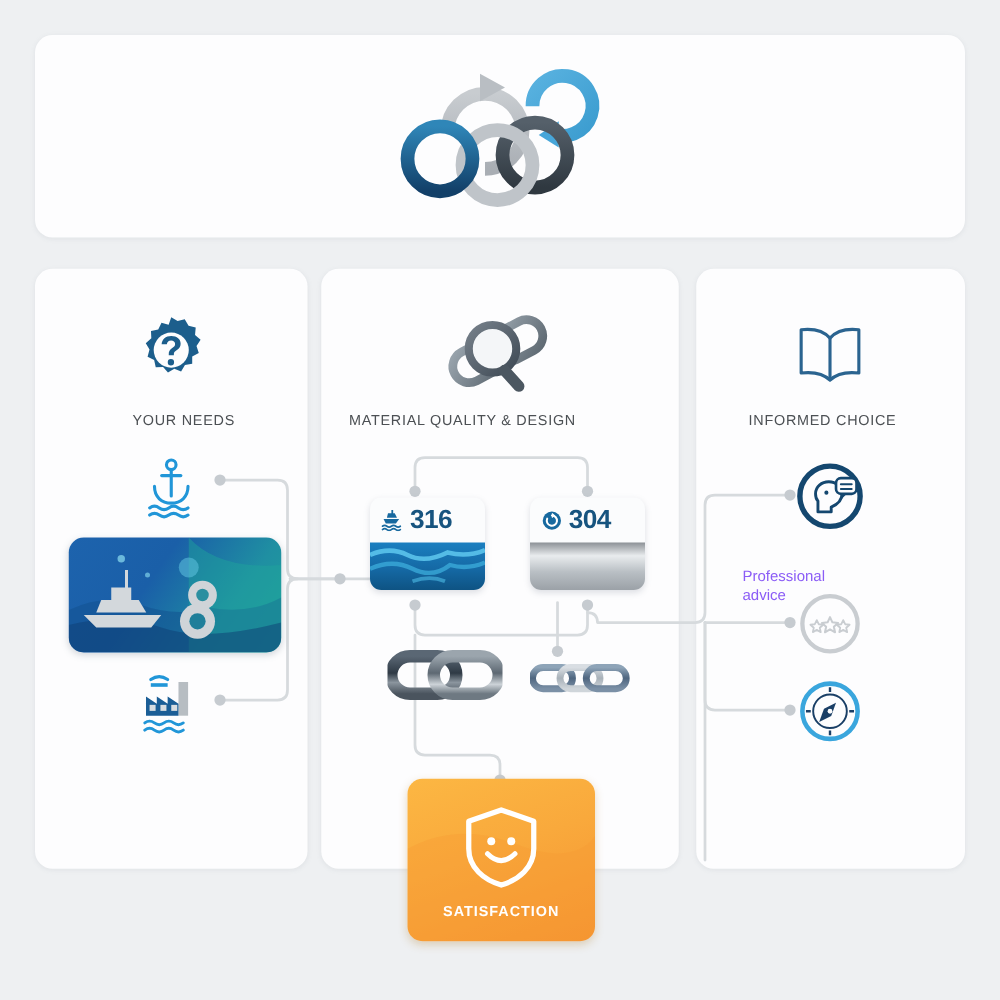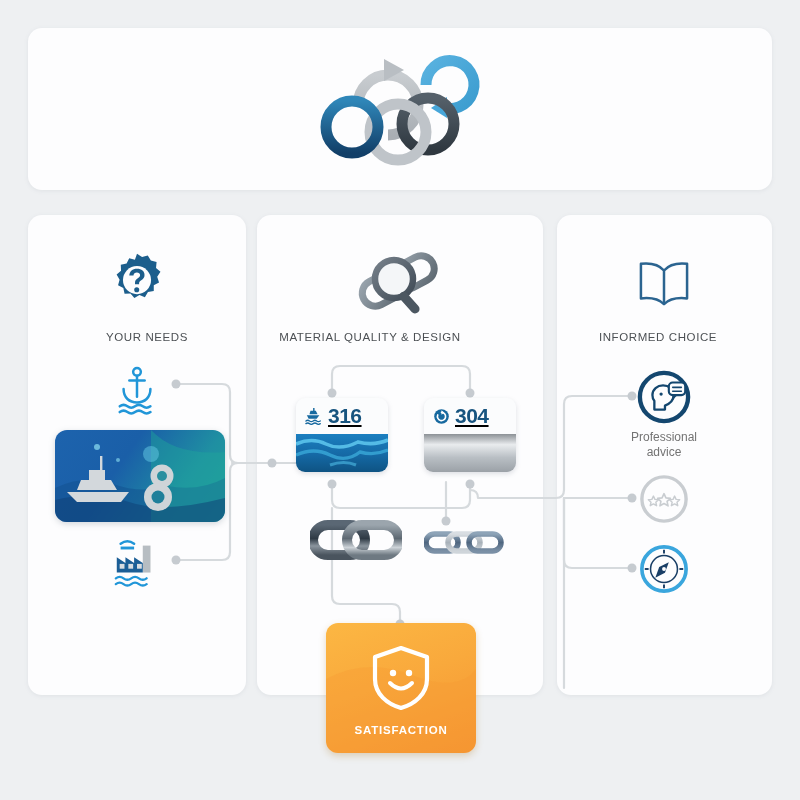--- a/index.html
+++ b/index.html
@@ -37,21 +37,21 @@
 
   
   .mat-card {
     position: absolute; width: 92px; height: 74px;
     border-radius: 9px; overflow: hidden;
     background: #fbfcfd;
     box-shadow: 0 2px 5px rgba(110,120,135,.22);
   }
   .mat-top {
     height: 36px; display: flex; align-items: center;
-    gap: 5px; padding-left: 9px; text-decoration: underline;
+    gap: 5px; padding-left: 9px;
   }
   .mat-num { font-size: 21px; font-weight: 700; color: #17547f; letter-spacing: -.5px; }
   .mat-bot { height: 38px; position: relative; }
   .mat-bot.sea  { background: linear-gradient(180deg,#1b7fc0 0%,#1569a5 55%,#0e5383 100%); }
   .mat-bot.steel{ background: linear-gradient(180deg,#8c9196 0%,#e9ecee 28%,#b9bfc4 62%,#9ba1a7 100%); }
 
   
   #marine-card {
     position: absolute; left: 55px; top: 430px;
     width: 170px; height: 92px; border-radius: 12px; overflow: hidden;
@@ -68,21 +68,21 @@
   }
   #sat-label {
     position: absolute; bottom: 17px; width: 100%; text-align: center;
     color: #fff; font-size: 11.5px; letter-spacing: .8px; font-weight: 600;
   }
 
   
   .rc-icon { position: absolute; left: 50%; transform: translateX(-50%); }
   .rc-caption {
     position: absolute; width: 140px; left: 50%; transform: translateX(-50%);
-    text-align: center; font-size: 12px; color: #737373; line-height: 1.25;
+    text-align: left; font-size: 12px; color: #8b5cf6; line-height: 1.25; margin-top: 24px;
   }
   
   .lc-icon { position: absolute; left: 50%; transform: translateX(-50%); }
 </style>
 </head>
 <body style="background: rgb(238, 240, 242);">
 
 <div class="stage">
 
   <div class="panel" id="panel-header">

